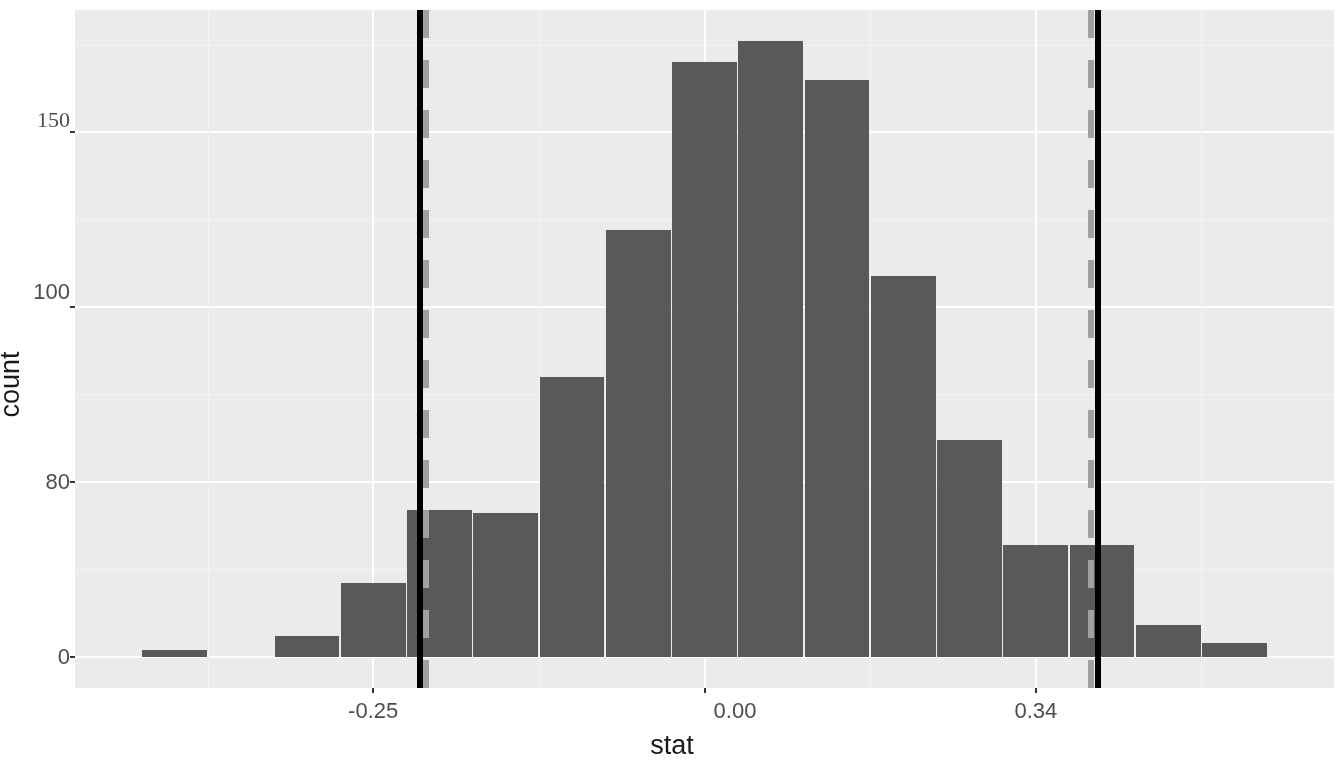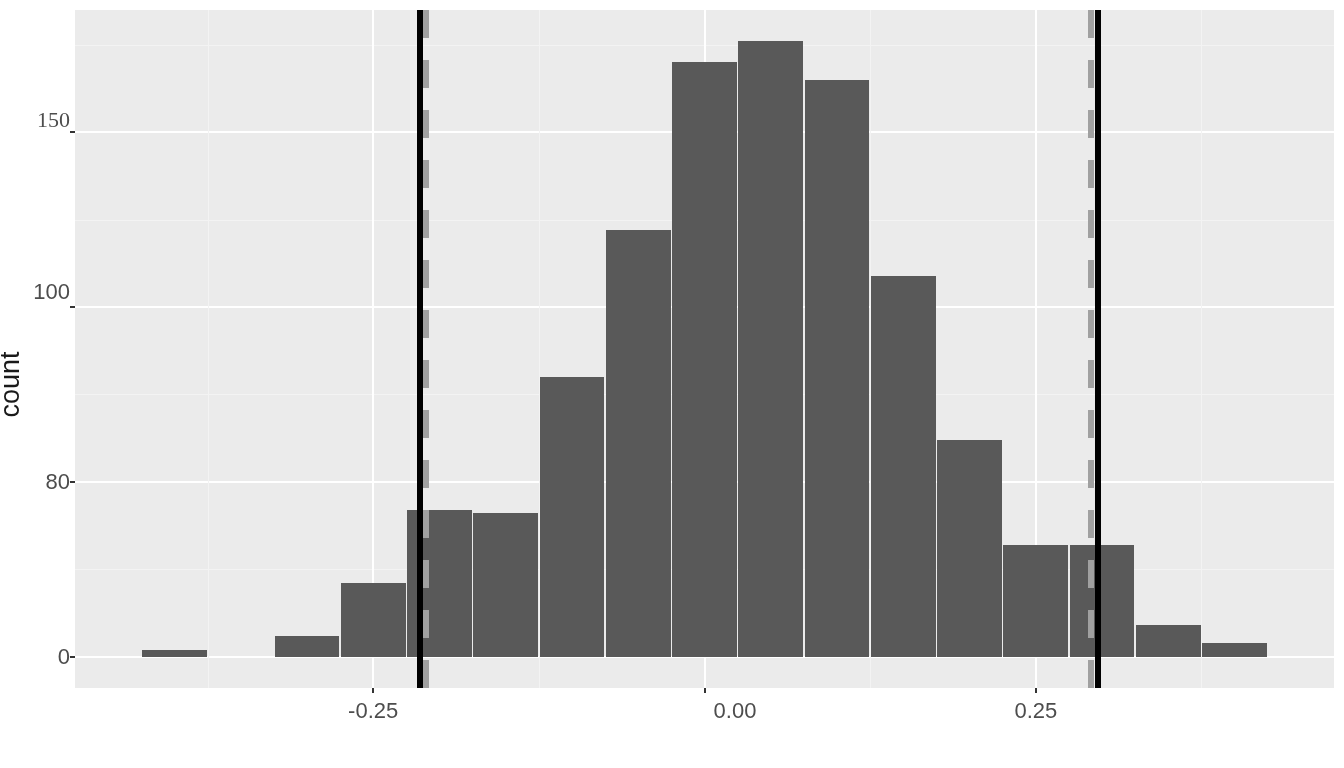--- a/index.html
+++ b/index.html
@@ -160,33 +160,36 @@
       <div class="bar" style="left: 928.434px; width: 64.7632px; height: 111.835px; bottom: 31.4536px;"></div>
       <div class="bar" style="left: 994.697px; width: 64.7632px; height: 111.835px; bottom: 31.4536px;"></div>
       <div class="bar" style="left: 1060.96px; width: 64.7632px; height: 31.4536px; bottom: 31.4536px;"></div>
       <div class="bar" style="left: 1127.22px; width: 64.7632px; height: 13.9794px; bottom: 31.4536px;"></div>
       <div class="vline-solid" style="left: 341.568px;"></div>
       <div class="vline-solid" style="left: 1020.1px;"></div>
       <div class="vline-dashed" style="left: 348.195px;"></div>
       <div class="vline-dashed" style="left: 1013.48px;"></div>
     </div>
 
+  <div class="axis-title-x">
+    <span>stat</span>
+  </div>
 
   <div id="y-ticks">
       <div class="tick-label-y" style="top: 656.546px;">0</div>
       <div class="tick-mark-y" style="top: 656.546px;"></div>
       <div class="tick-label-y" style="top: 481.804px;">80</div>
       <div class="tick-mark-y" style="top: 481.804px;"></div>
       <div class="tick-label-y" style="top: 292px;">100</div>
       <div class="tick-mark-y" style="top: 307.062px;"></div>
       <div class="tick-label-y" style="top: 120px; font-family: Liberation Serif, serif;">150</div>
       <div class="tick-mark-y" style="top: 132.32px;"></div>
     </div>
   <div id="x-ticks">
       <div class="tick-label-x" style="left: 373.184px;">-0.25</div>
       <div class="tick-mark-x" style="left: 373.184px;"></div>
       <div class="tick-label-x" style="left: 735px;">0.00</div>
       <div class="tick-mark-x" style="left: 704.5px;"></div>
-      <div class="tick-label-x" style="left: 1035.82px;">0.25</div>
+      <div class="tick-label-x" style="left: 1035.82px;">0.34</div>
       <div class="tick-mark-x" style="left: 1035.82px;"></div>
     </div>
 
 </div>
 
 </body></html>

